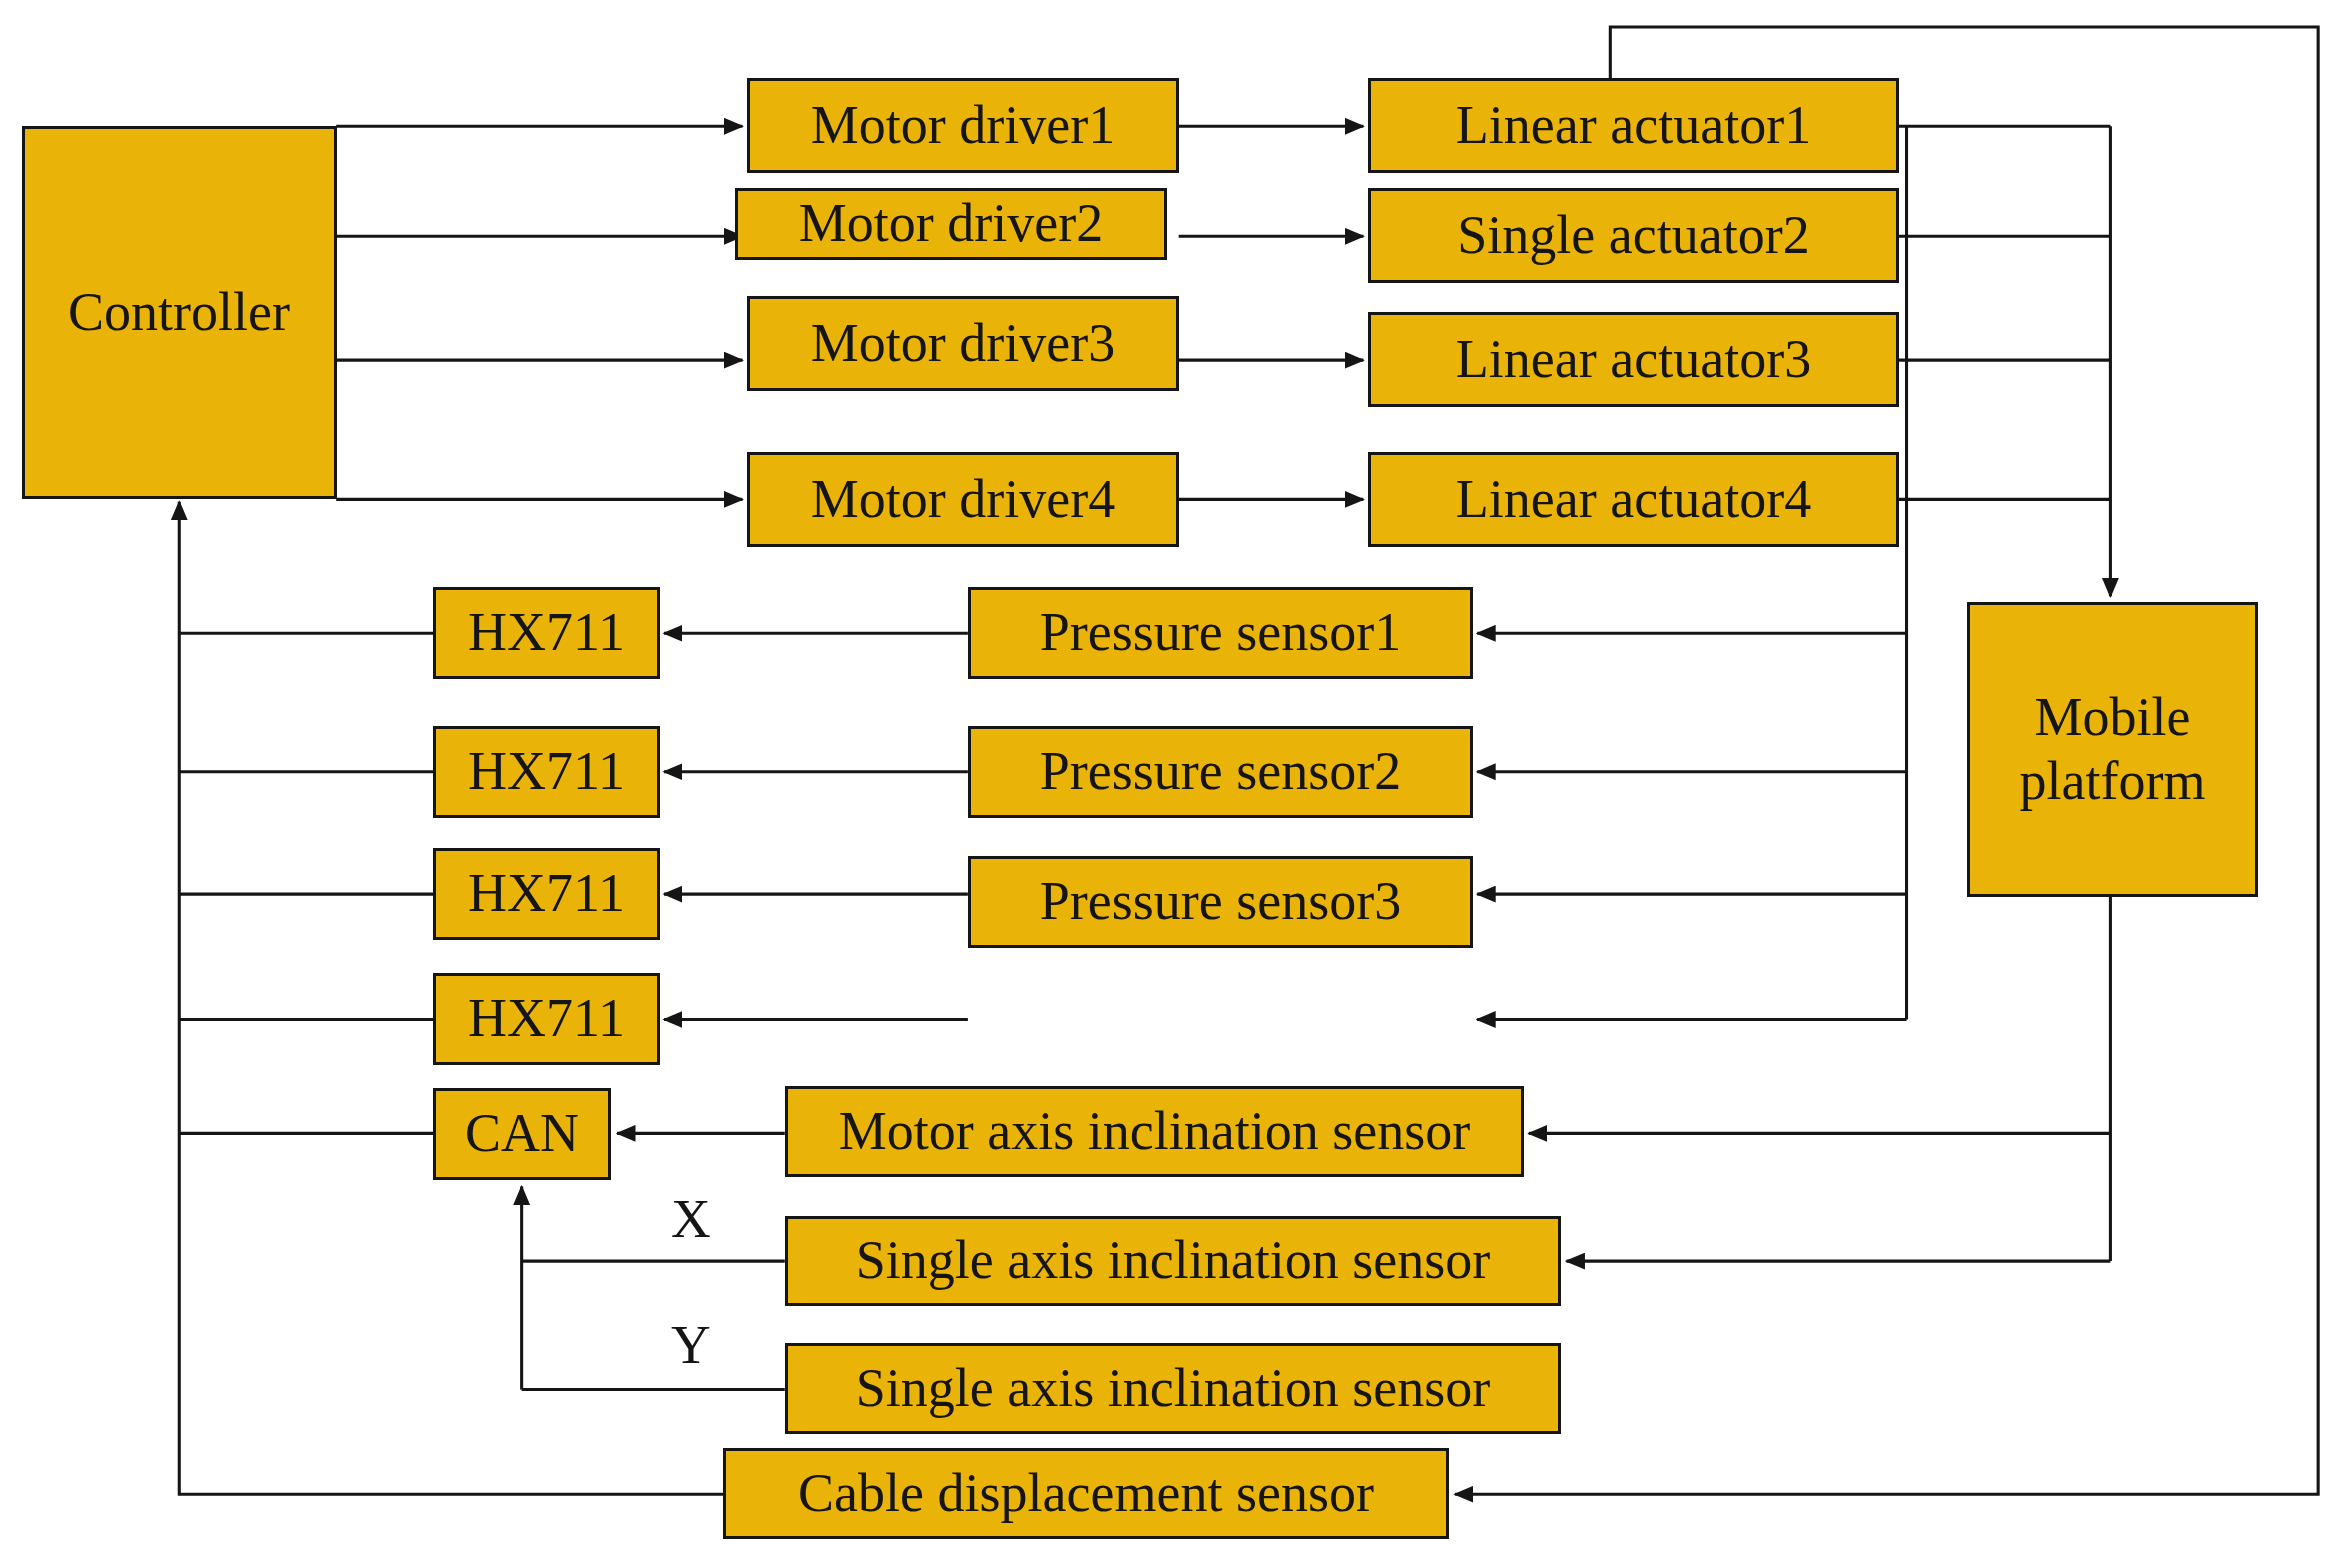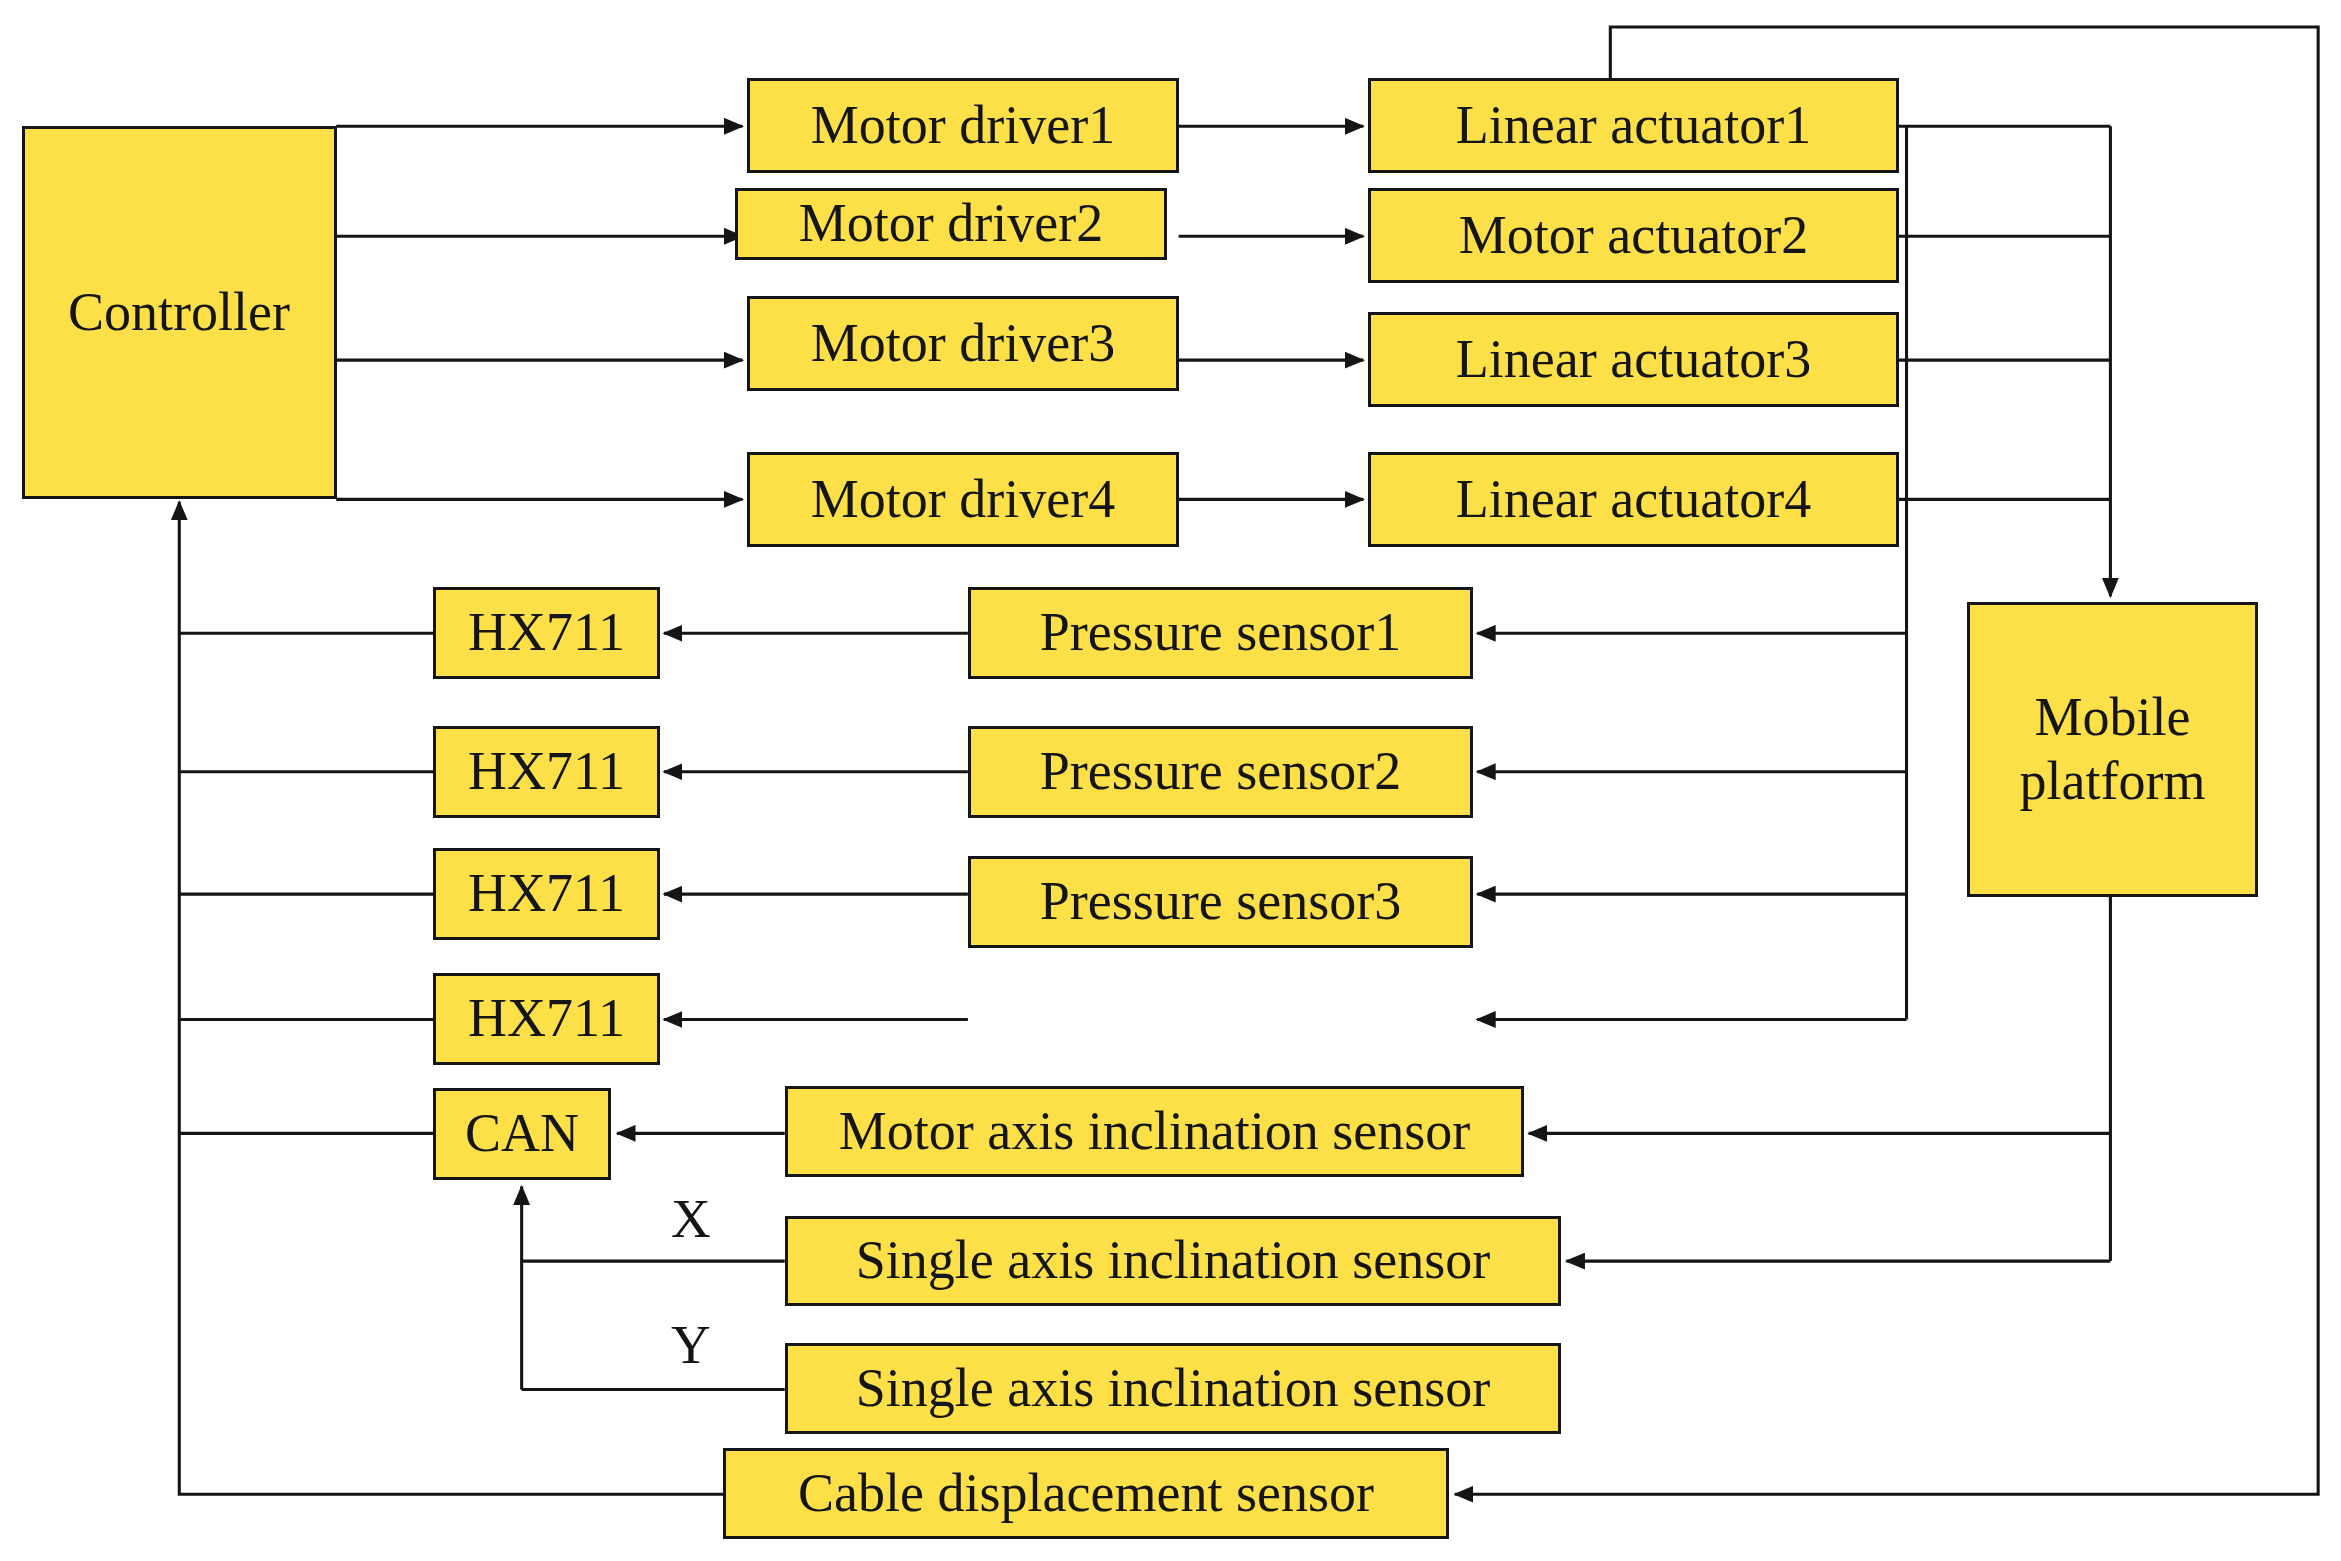--- a/index.html
+++ b/index.html
@@ -18,21 +18,21 @@
   #wires {
     position: absolute;
     left: 0; top: 0;
     width: 2342px;
     height: 1562px;
   }
   .node {
     position: absolute;
     box-sizing: border-box;
     border: 3.8px solid #151515;
-    background: #fde047;
+    background: #eab308;
     display: flex;
     align-items: center;
     justify-content: center;
     text-align: center;
     font-size: 54px;
     line-height: 1.18;
     white-space: normal;
   }
   .edge-label {
     position: absolute;
@@ -119,21 +119,21 @@
     <span>Motor driver3</span>
   </div>
   <div class="node" style="left:747px; top:452px; width:432px; height:95px;">
     <span>Motor driver4</span>
   </div>
 
   <div class="node" style="left:1368px; top:78px; width:531px; height:95px;">
     <span>Linear actuator1</span>
   </div>
   <div class="node" style="left:1368px; top:188px; width:531px; height:95px;">
-    <span>Motor actuator2</span>
+    <span>Single actuator2</span>
   </div>
   <div class="node" style="left:1368px; top:312px; width:531px; height:95px;">
     <span>Linear actuator3</span>
   </div>
   <div class="node" style="left:1368px; top:452px; width:531px; height:95px;">
     <span>Linear actuator4</span>
   </div>
 
   <div class="node" style="left:433px; top:587px; width:227px; height:92px;">
     <span>HX711</span>

